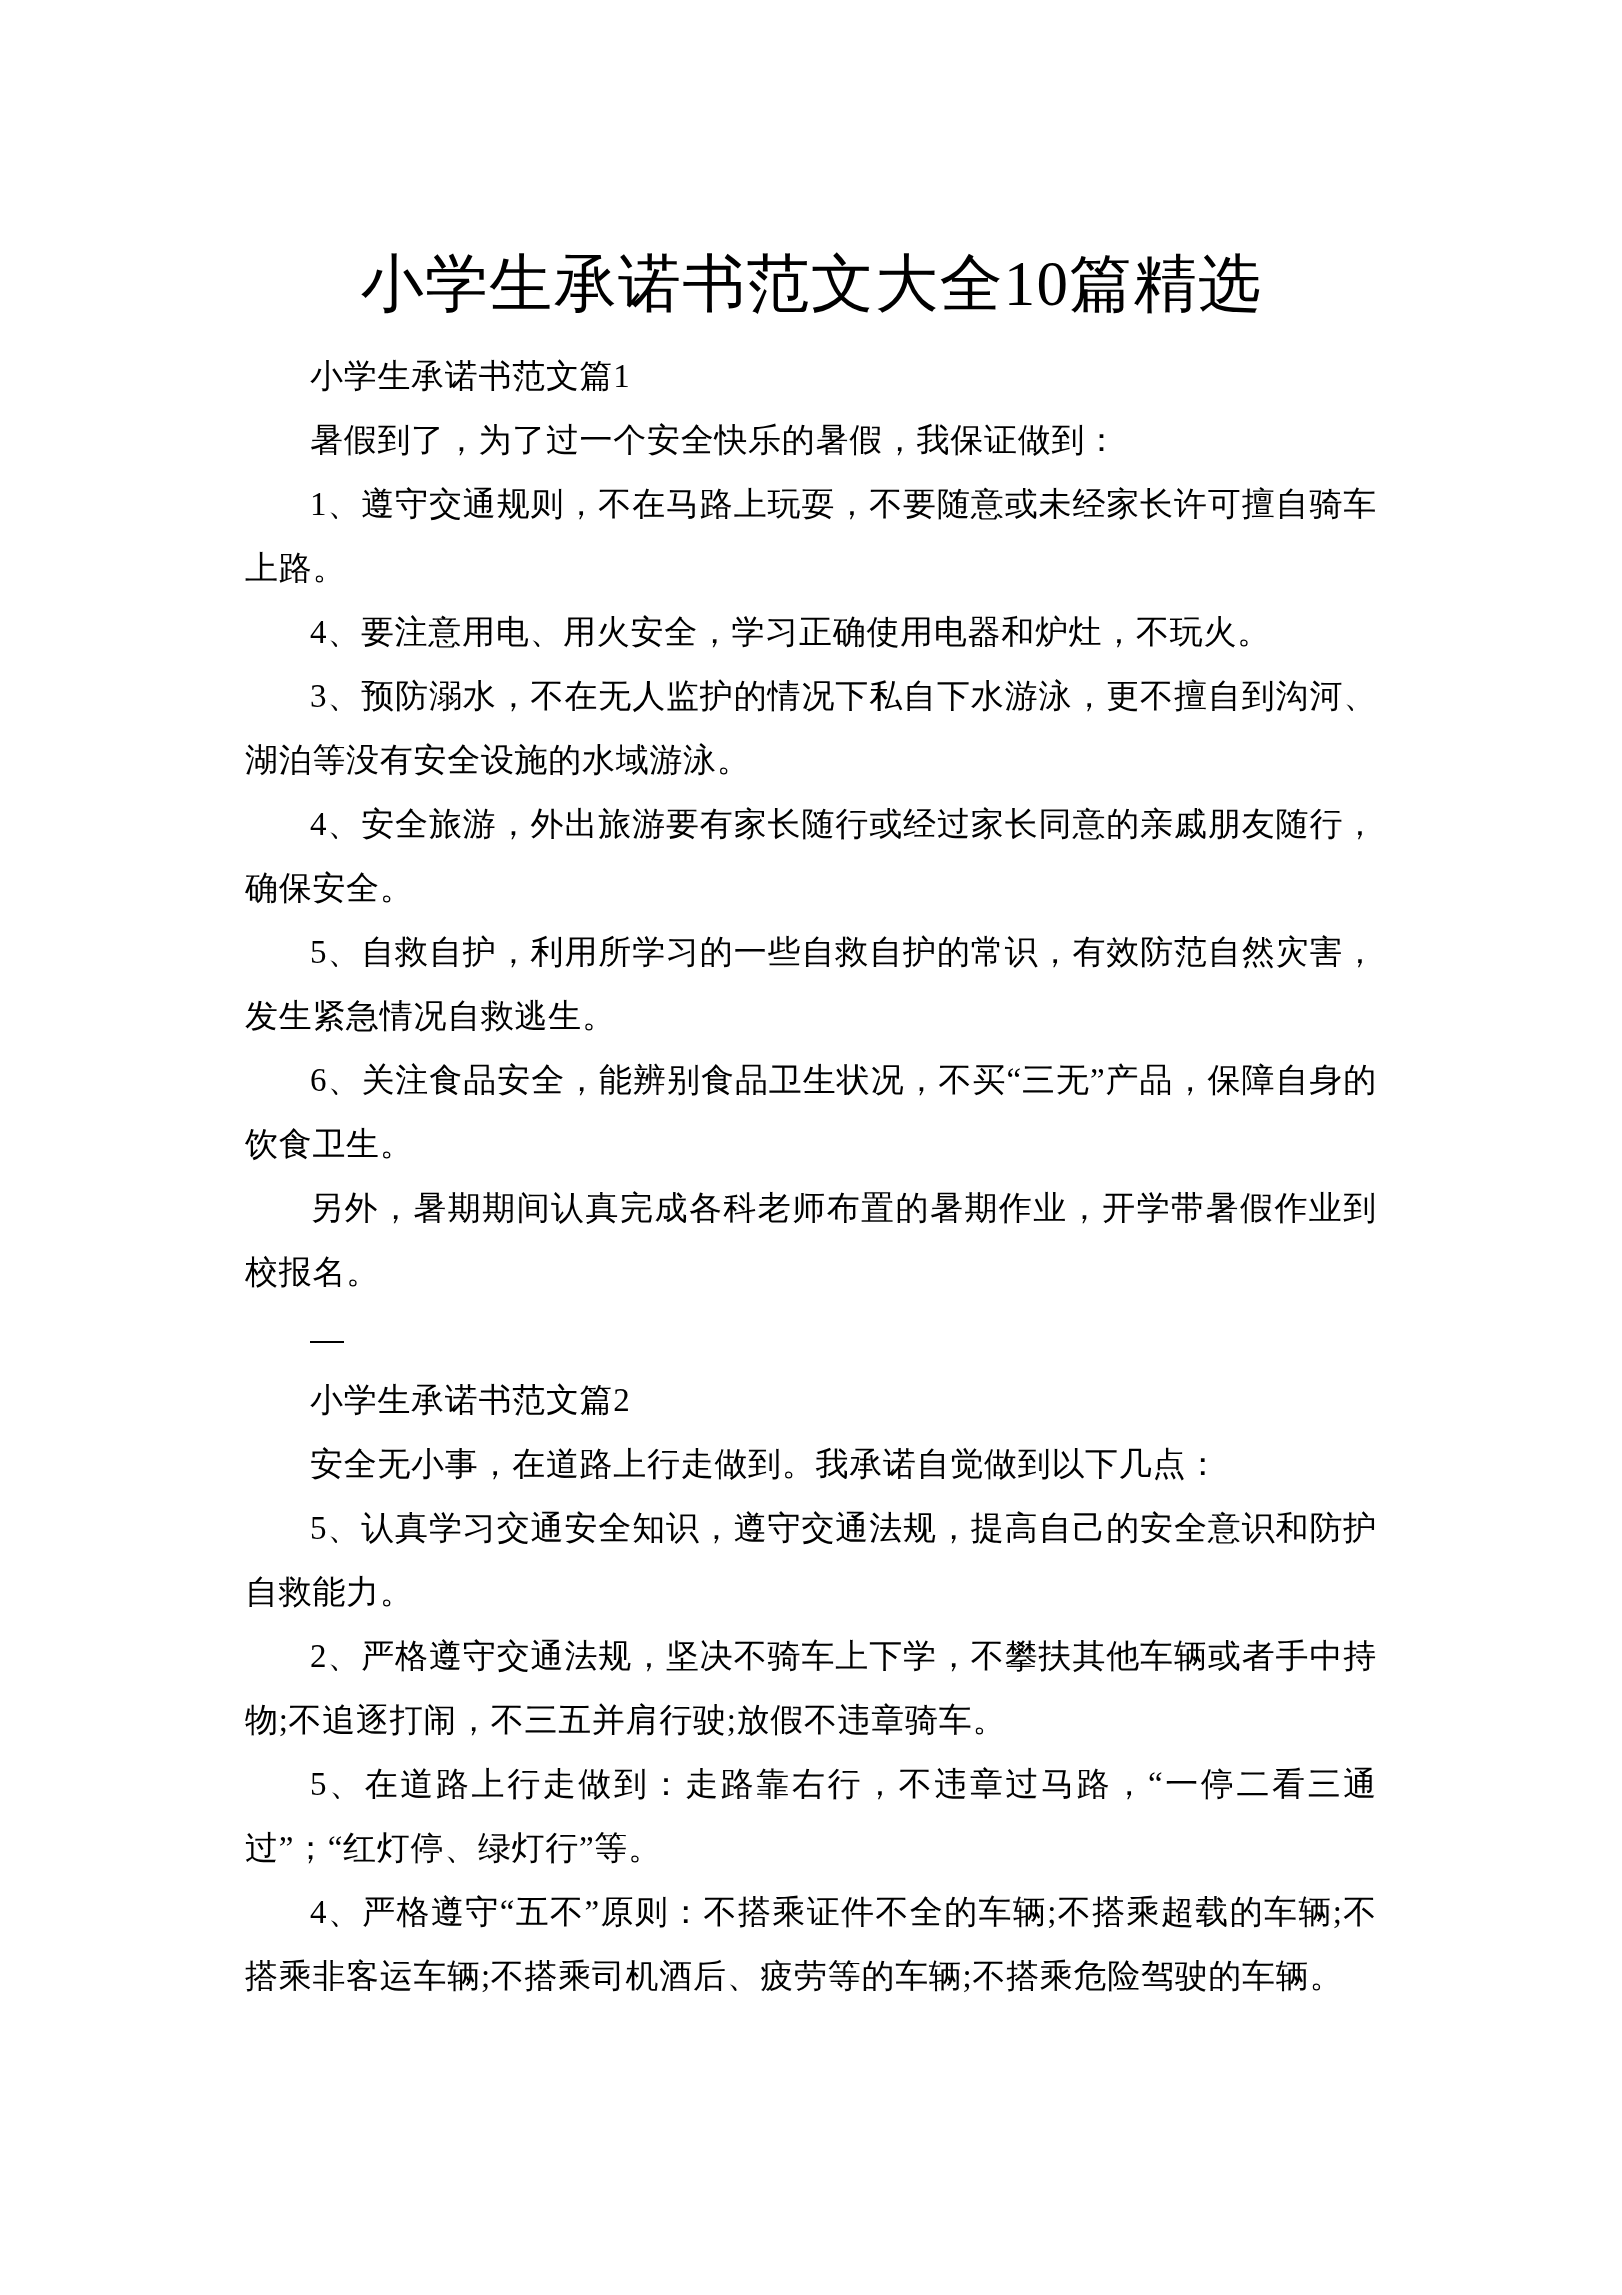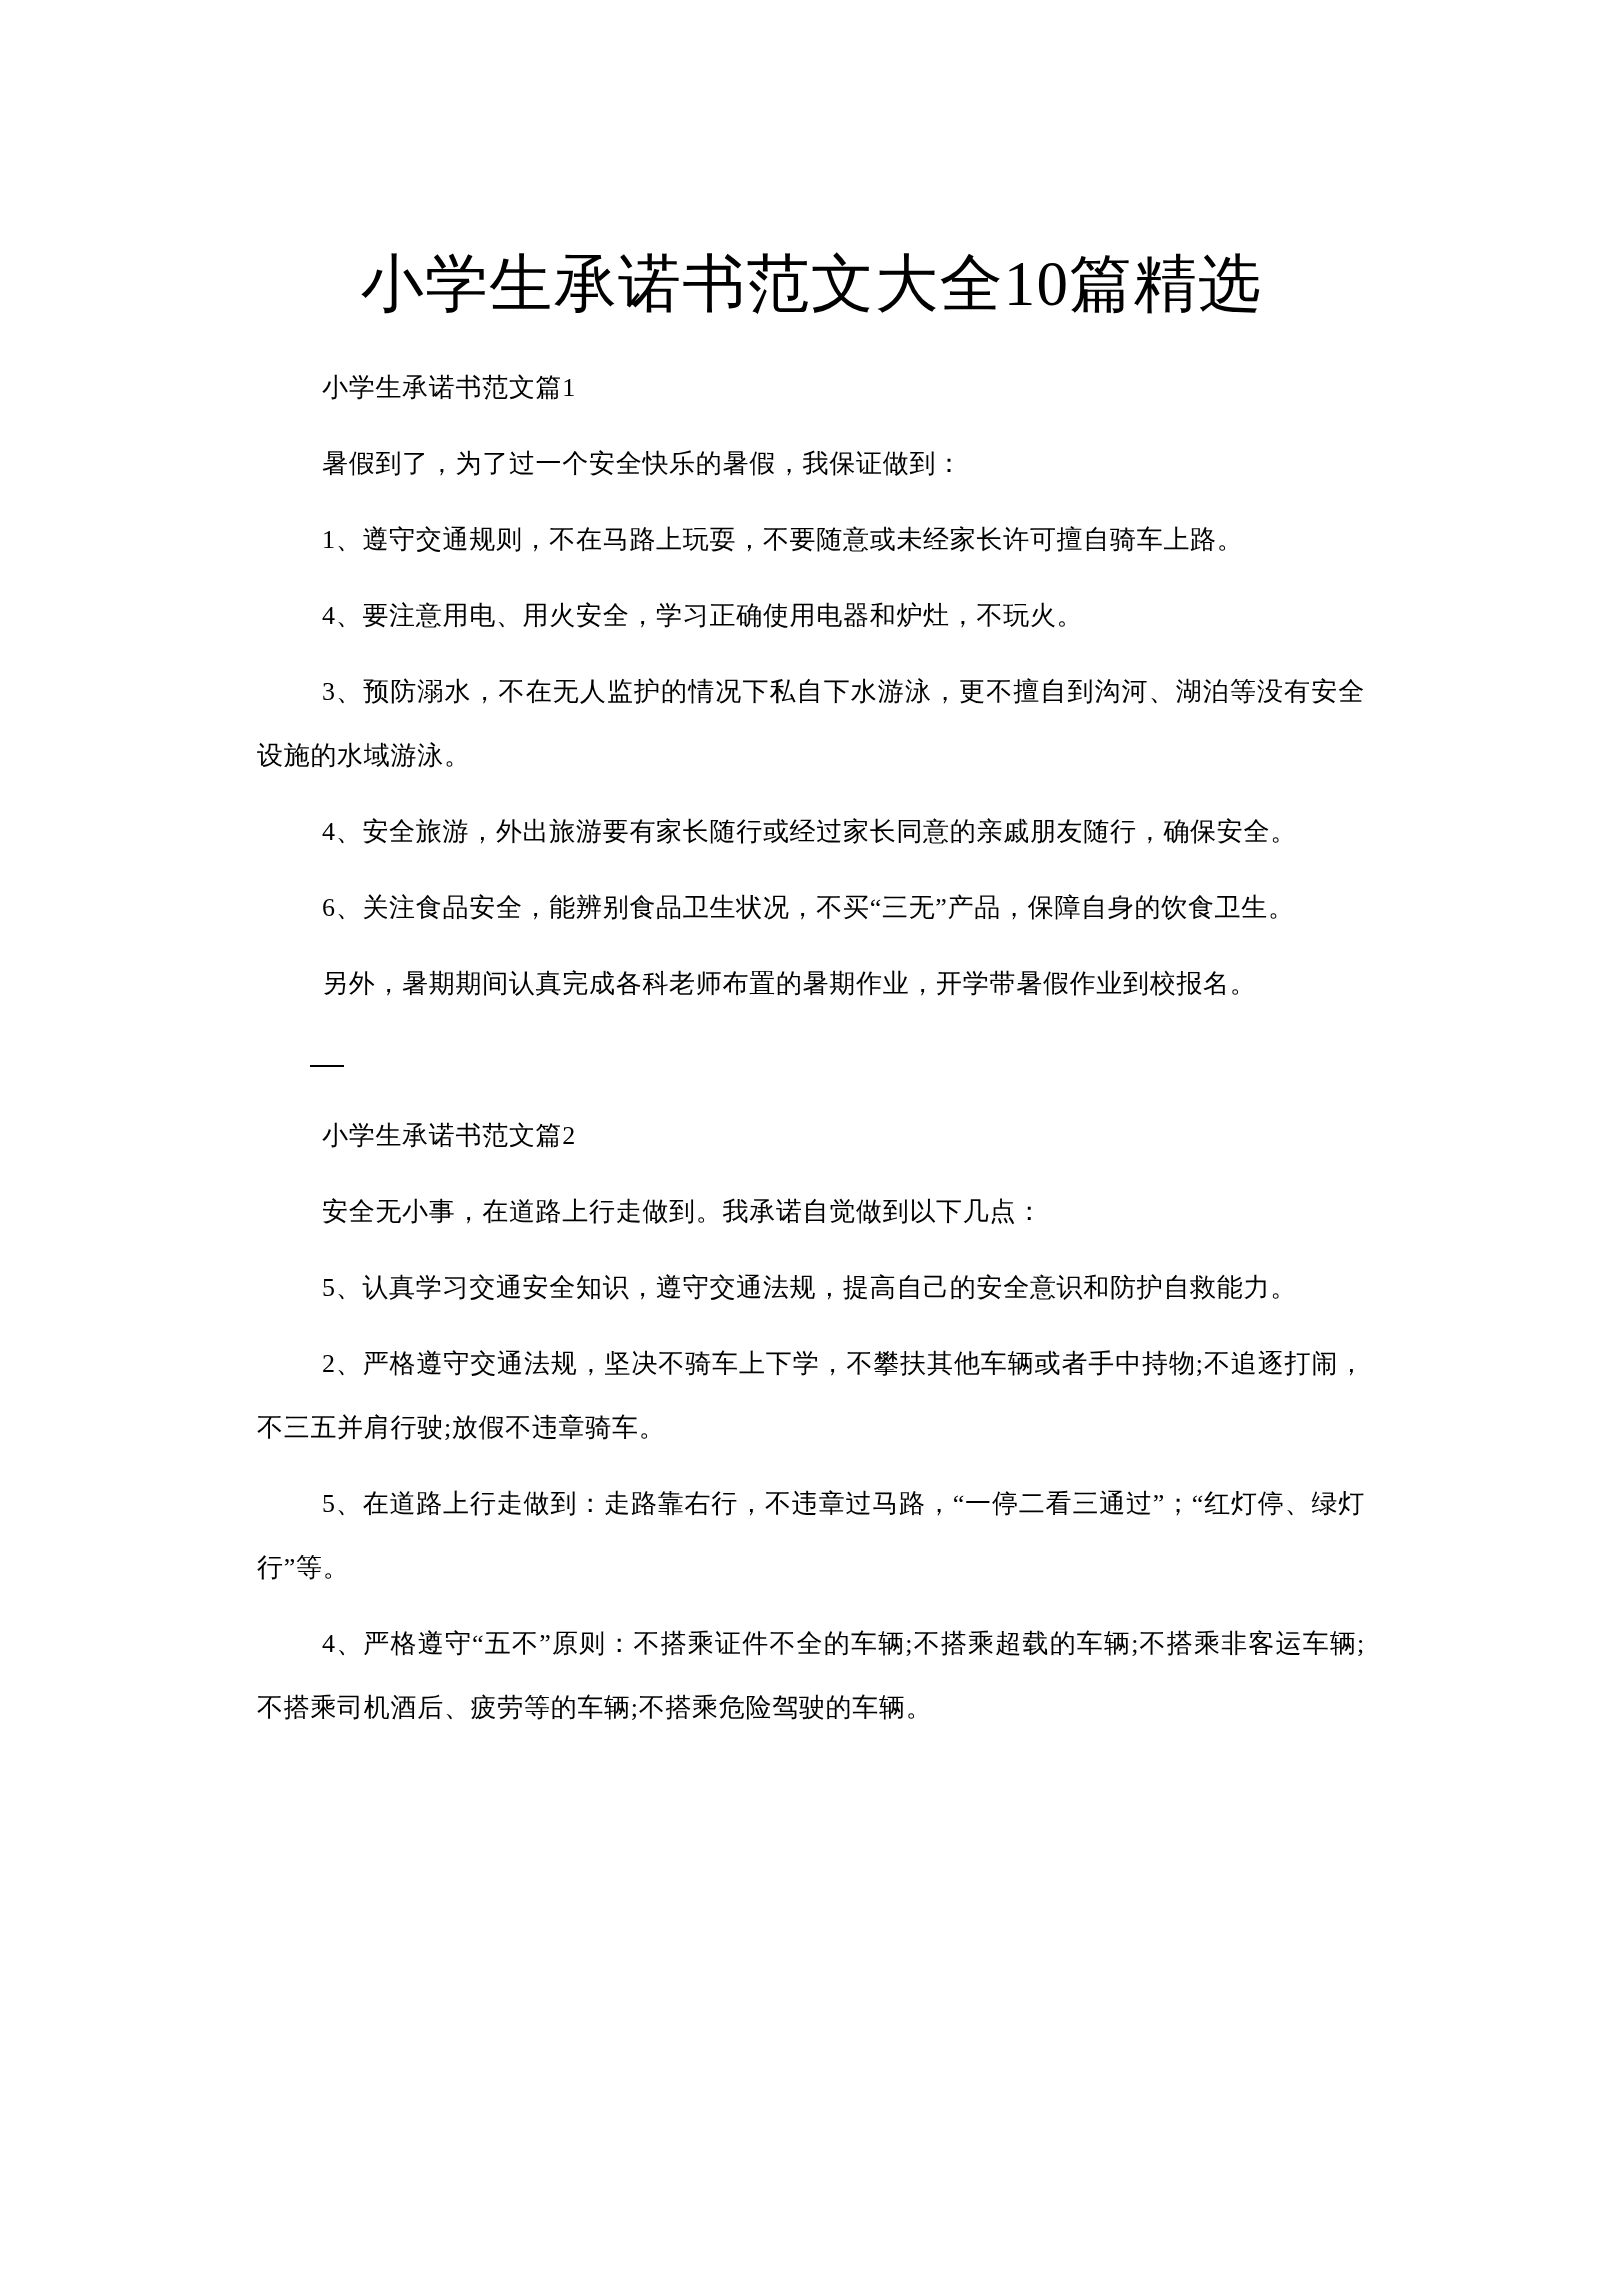--- a/index.html
+++ b/index.html
@@ -34,23 +34,23 @@
     letter-spacing: 1.3px;
     font-weight: normal;
   }
   .body {
     position: absolute;
     left: 245px;
     top: 344px;
     width: 1132px;
   }
   .p {
-    font-size: 26px;
+    font-size: 33px;
     line-height: 64px;
-    margin: 12px;
+    margin: 0;
     text-indent: 65px;
     text-align: justify;
     letter-spacing: 0.7px;
   }
   .sig-line {
     height: 64px;
     position: relative;
   }
   .sig-line .dash {
     position: absolute;
@@ -82,20 +82,21 @@
   <h1 class="title">小学生承诺书范文大全10篇精选</h1>
 
   <div class="body">
 
     <p class="p">小学生承诺书范文篇1</p>
     <p class="p">暑假到了，为了过一个安全快乐的暑假，我保证做到：</p>
     <p class="p">1、遵守交通规则，不在马路上玩耍，不要随意或未经家长许可擅自骑车上路。</p>
     <p class="p">4、要注意用电、用火安全，学习正确使用电器和炉灶，不玩火。</p>
     <p class="p">3、预防溺水，不在无人监护的情况下私自下水游泳，更不擅自到沟河、湖泊等没有安全设施的水域游泳。</p>
     <p class="p">4、安全旅游，外出旅游要有家长随行或经过家长同意的亲戚朋友随行，确保安全。</p>
+    <p class="p">5、自救自护，利用所学习的一些自救自护的常识，有效防范自然灾害，发生紧急情况自救逃生。</p>
     <p class="p">6、关注食品安全，能辨别食品卫生状况，不买“三无”产品，保障自身的饮食卫生。</p>
     <p class="p">另外，暑期期间认真完成各科老师布置的暑期作业，开学带暑假作业到校报名。</p>
 
     <div class="sig-line">
       <span class="dash"></span>
     </div>
 
 
     <p class="p">小学生承诺书范文篇2</p>
     <p class="p">安全无小事，在道路上行走做到。我承诺自觉做到以下几点：</p>

